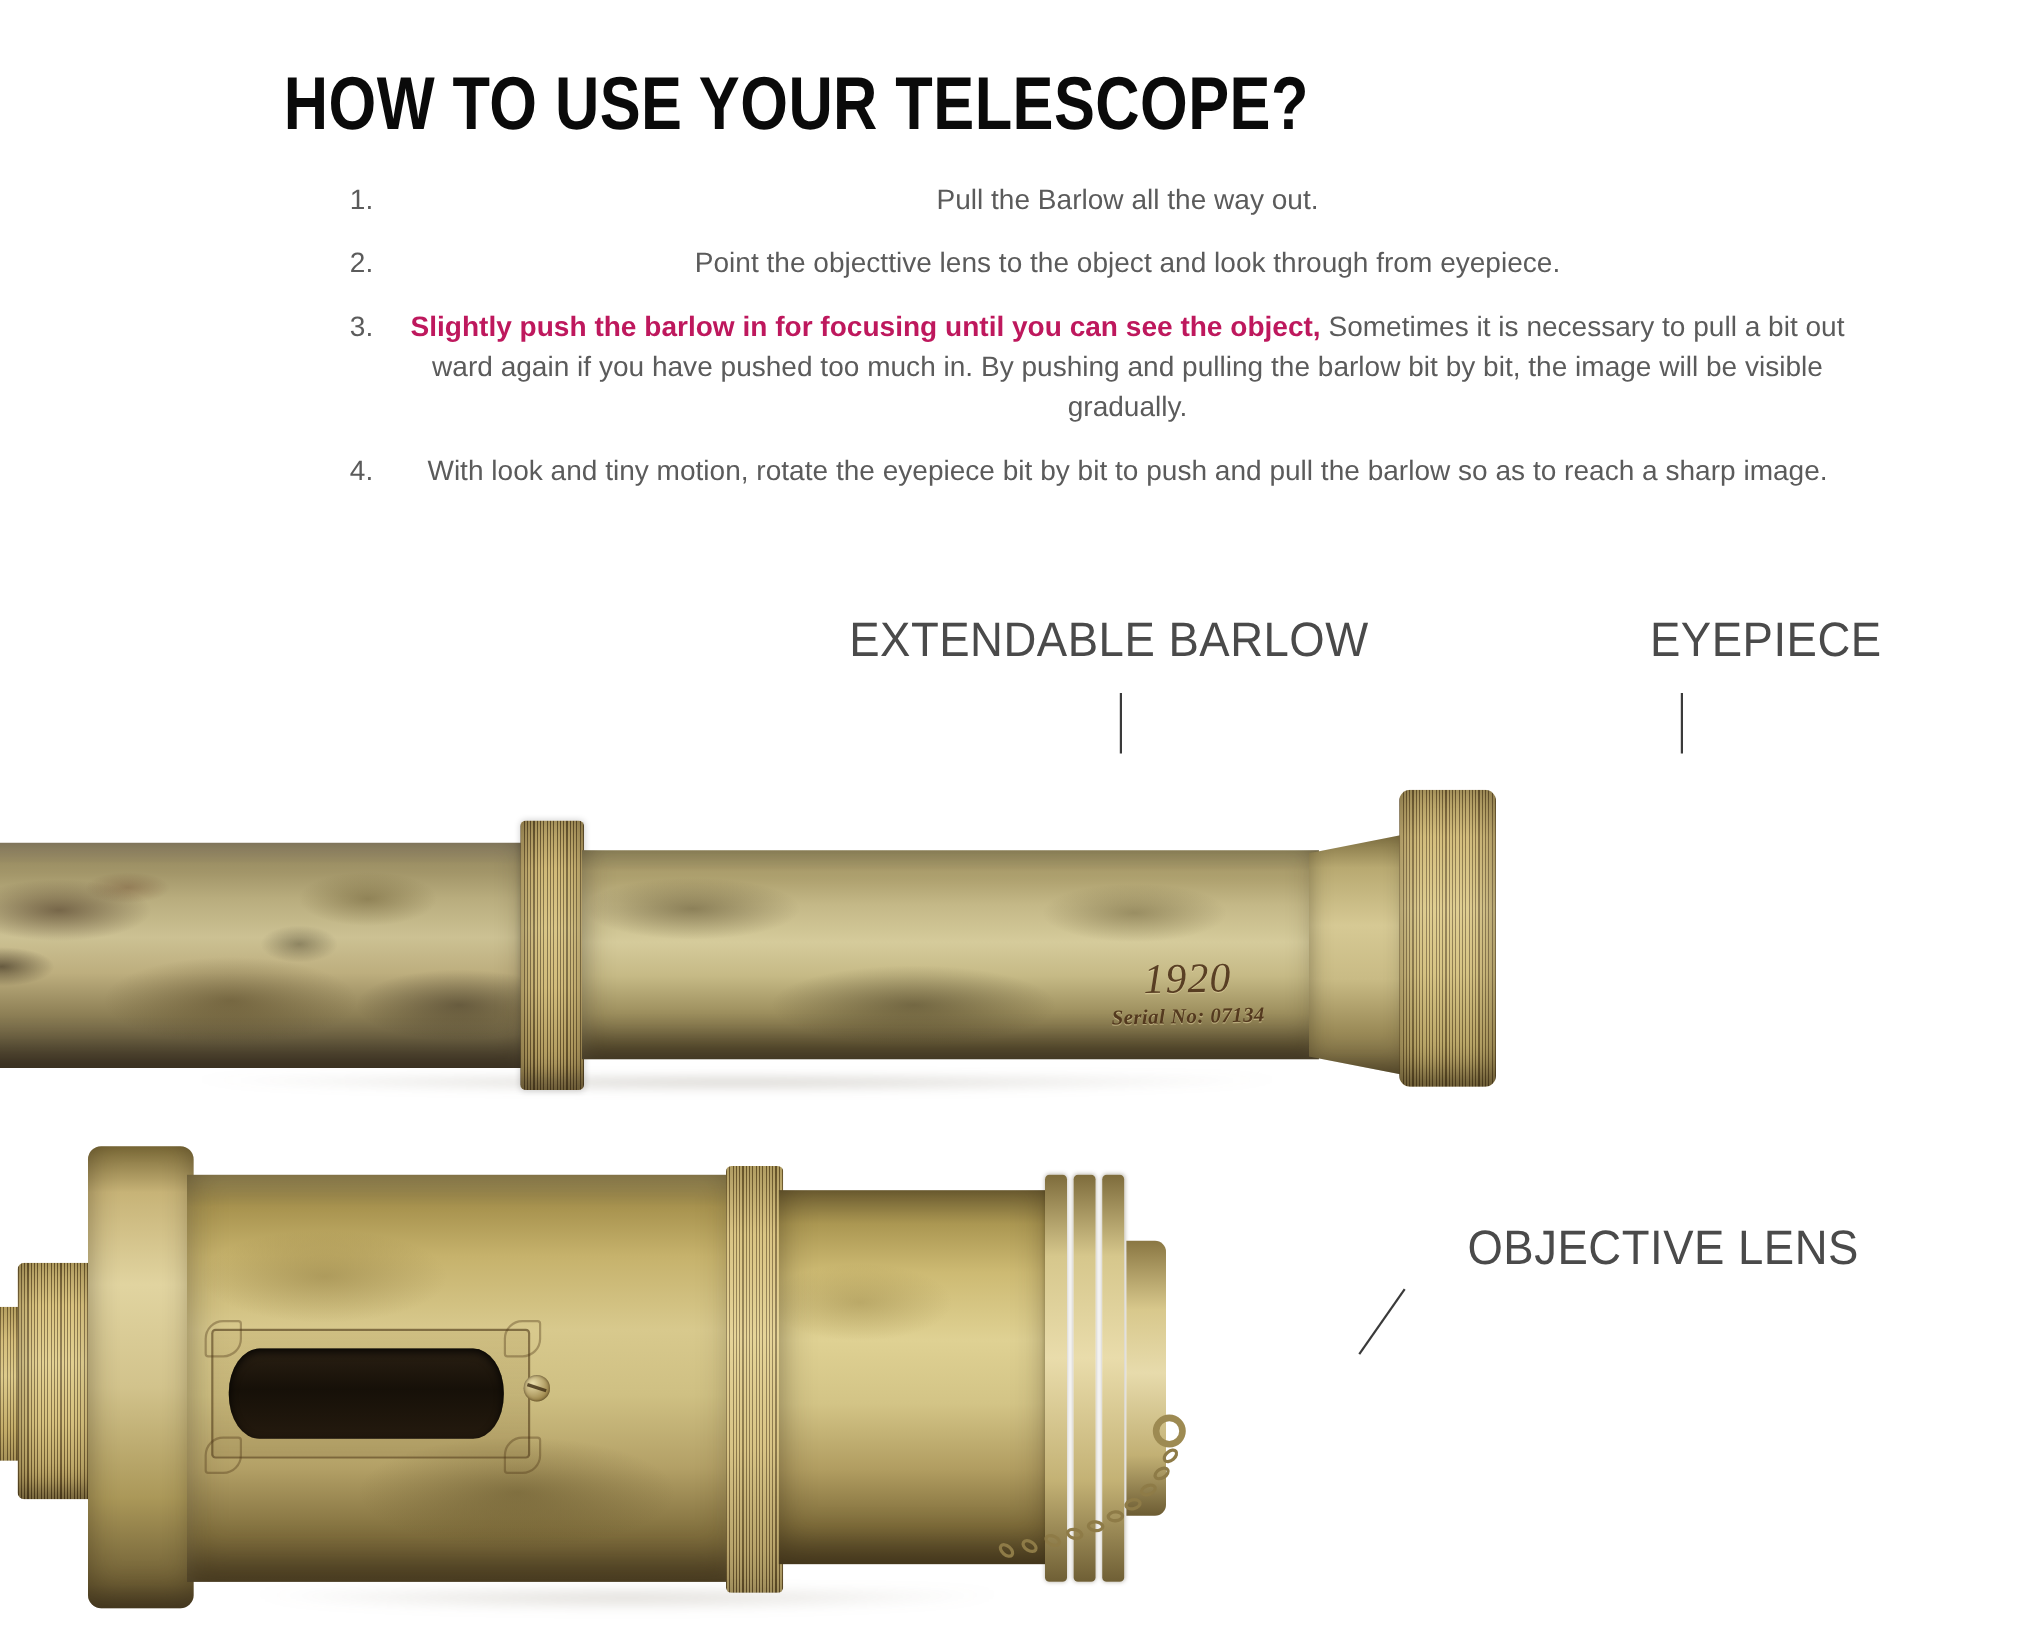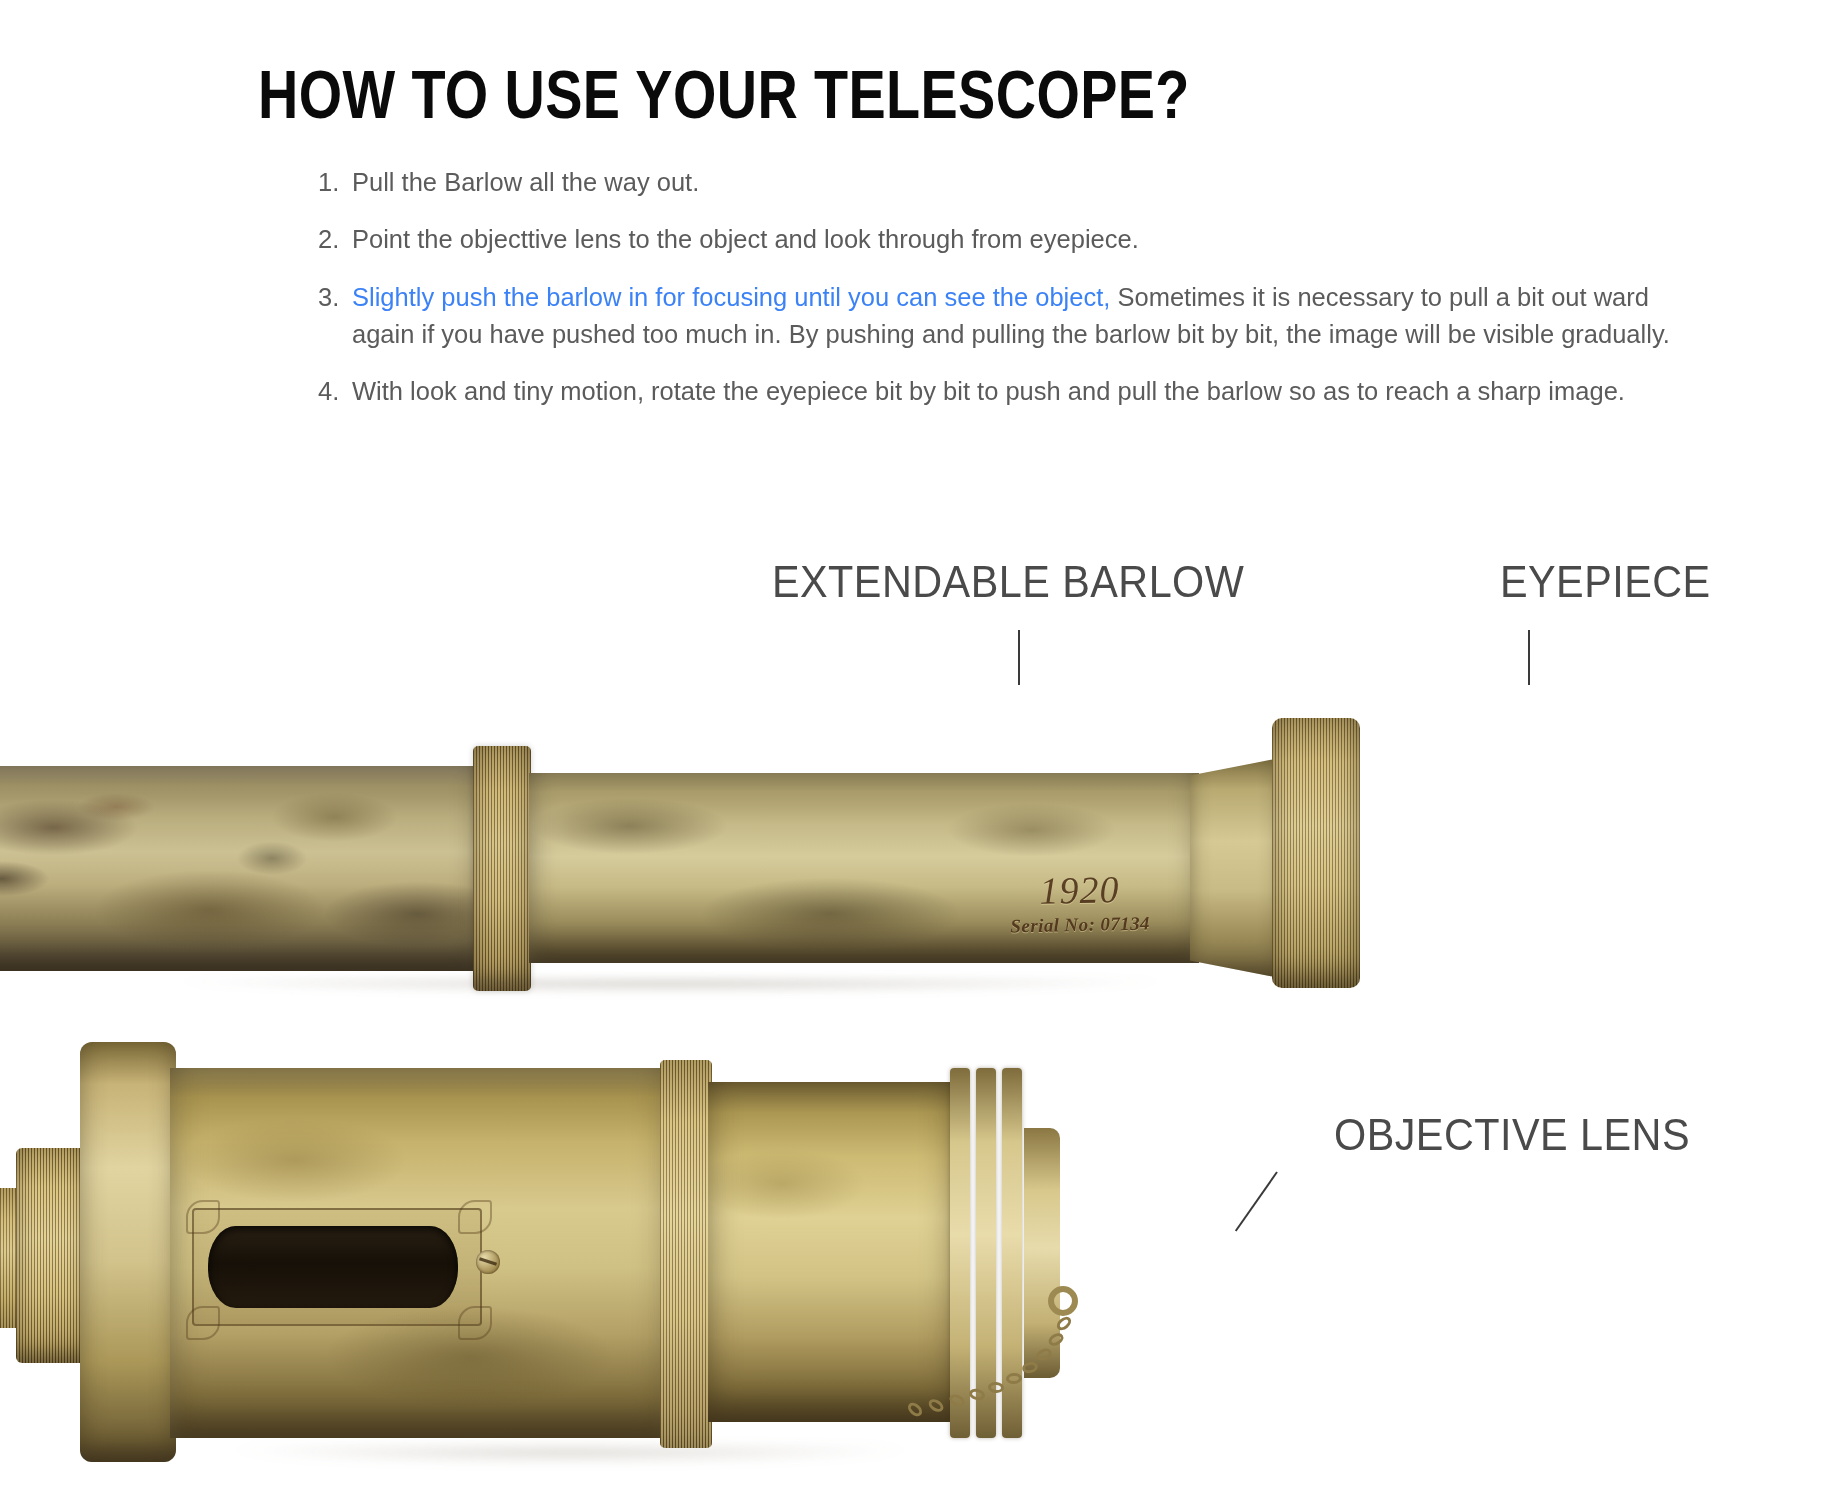--- a/index.html
+++ b/index.html
@@ -40,24 +40,24 @@
     display:flex;
     align-items:flex-start;
     margin-bottom:21px;
   }
   .instr-num {
     flex:0 0 auto;
     width:34px;
     text-align:left;
     color:#5b5b5b;
   }
-  .instr-body { flex:1 1 auto; }
+  .instr-body { flex:1 1 auto;text-align:center; }
   .instr-strong {
-    font-weight:400;
-    color:#3b82f6;
+    font-weight:700;
+    color:#be185d;
   }
 
   
   #photo-area {
     position:absolute;
     left:0; top:560px;
     width:1520px; height:940px;
   }
 
   

